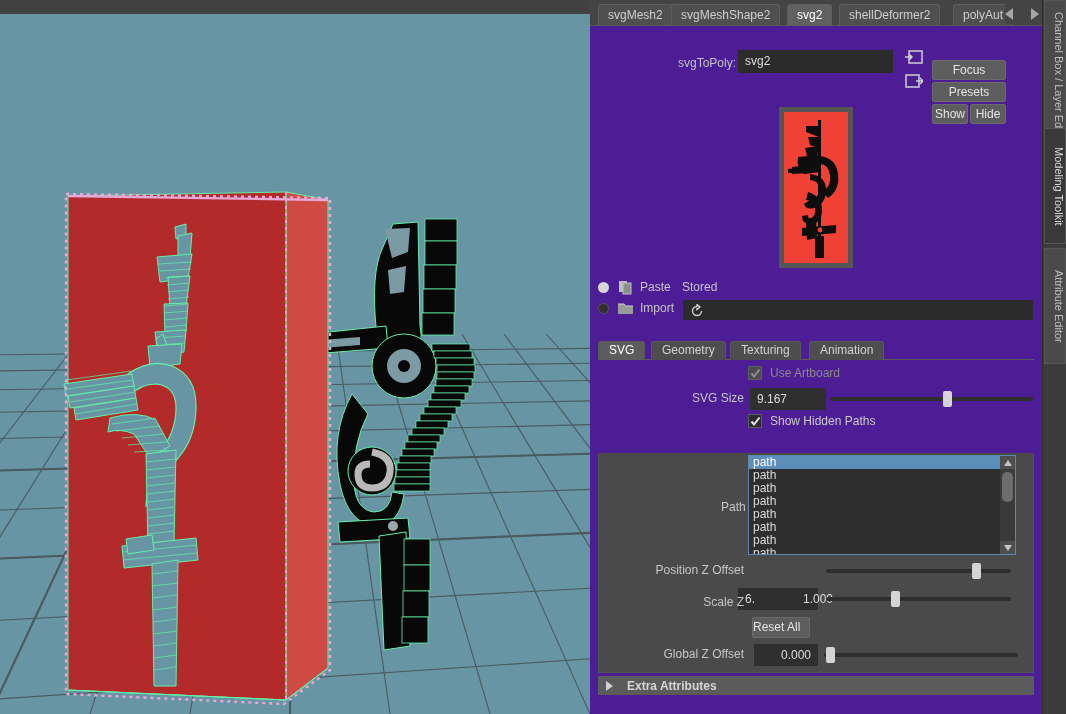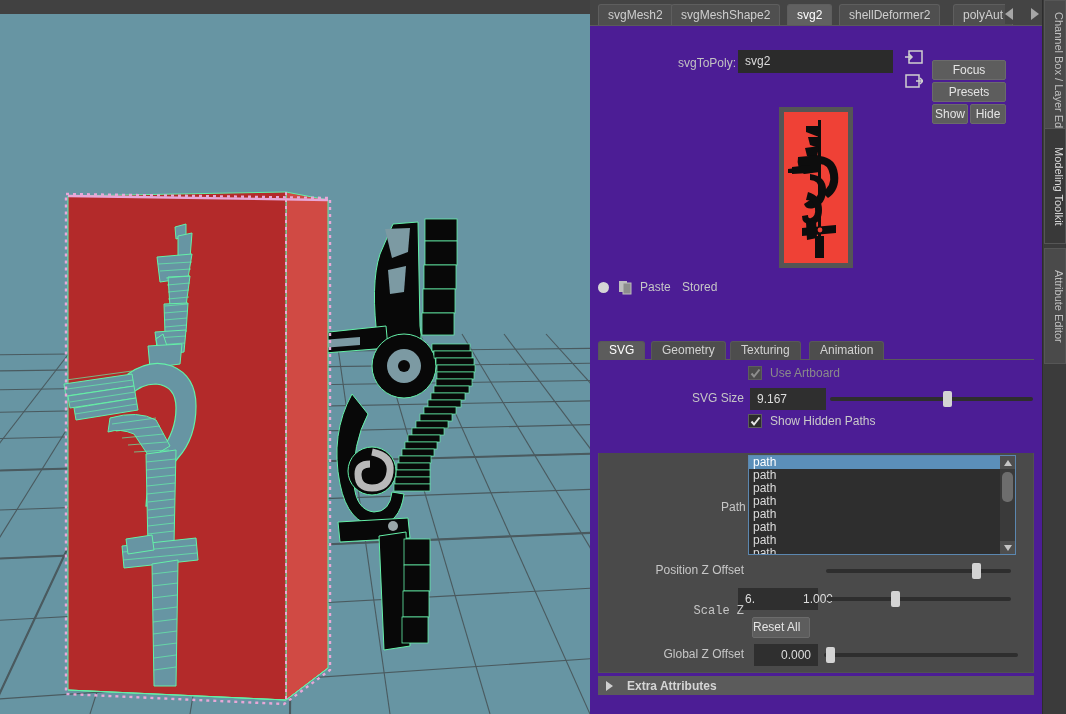--- a/index.html
+++ b/index.html
@@ -612,20 +612,37 @@
       <div class="mini-icon">
         <svg width="15" height="15" viewBox="0 0 15 15">
           <rect x="1" y="1" width="8" height="11" fill="#bdbdbd"></rect>
           <rect x="5" y="3" width="8" height="11" fill="#8d8d8d" stroke="#bdbdbd" stroke-width="1"></rect>
         </svg>
       </div>
       <div class="row-label">Paste</div>
       <div id="stored-label">Stored</div>
     </div>
 
+    <div id="import-row">
+      <div class="radio off"></div>
+      <div class="mini-icon">
+        <svg width="15" height="15" viewBox="0 0 15 15">
+          <path d="M0 3 L6 3 L7.5 5 L15 5 L15 13 L0 13 Z" fill="#9a9a9a"></path>
+          <path d="M0 3 L6 3 L7.5 5 L15 5" fill="none" stroke="#cfcfcf" stroke-width="1"></path>
+        </svg>
+      </div>
+      <div class="row-label">Import</div>
+      <div id="import-field">
+        <div id="refresh-icon">
+          <svg width="14" height="14" viewBox="0 0 14 14">
+            <path d="M11.5 7 A4.5 4.5 0 1 1 7 2.5 L7 0.5 L10 3 L7 5.5 L7 4" fill="none" stroke="#cfcfcf" stroke-width="1.4"></path>
+          </svg>
+        </div>
+      </div>
+    </div>
 
     <div id="sectab-row">
       <div class="sec-tab active" style="left:0px;">SVG</div>
       <div class="sec-tab" style="left:53px;">Geometry</div>
       <div class="sec-tab" style="left:132px;">Texturing</div>
       <div class="sec-tab" style="left:211px;">Animation</div>
     </div>
 
     <div id="artboard-row">
       <div class="chk disabled">
@@ -681,21 +698,21 @@
     <div id="posz-row">
       <div class="num-label" style="left:34px; top:3px; width:120px;">Position Z Offset</div>
       <div class="num-field" style="left:148px; top:0; width:64px;margin-top:28px;">6.897</div>
       <div class="slider" style="left:236px; top:0; width:185px;">
         <div class="track"></div>
         <div class="thumb" id="posz-thumb" style="left: 146.08px;"></div>
       </div>
     </div>
 
     <div id="scalez-row">
-      <div class="num-label" style="left:54px; top:16px; width:100px;font-family:Liberation Mono, monospace;">Scale Z</div>
+      <div class="num-label" style="left:54px; top:7px; width:100px;">Scale Z</div>
       <div class="num-field" style="left:164px; top:0; width:64px;padding-left:48px;">1.000</div>
       <div class="slider" style="left:236px; top:0; width:185px;">
         <div class="track"></div>
         <div class="thumb" id="scalez-thumb" style="left: 65.12px;"></div>
       </div>
     </div>
 
     <div id="reset-all-btn">Reset All</div>
 
     <div id="globalz-row">

